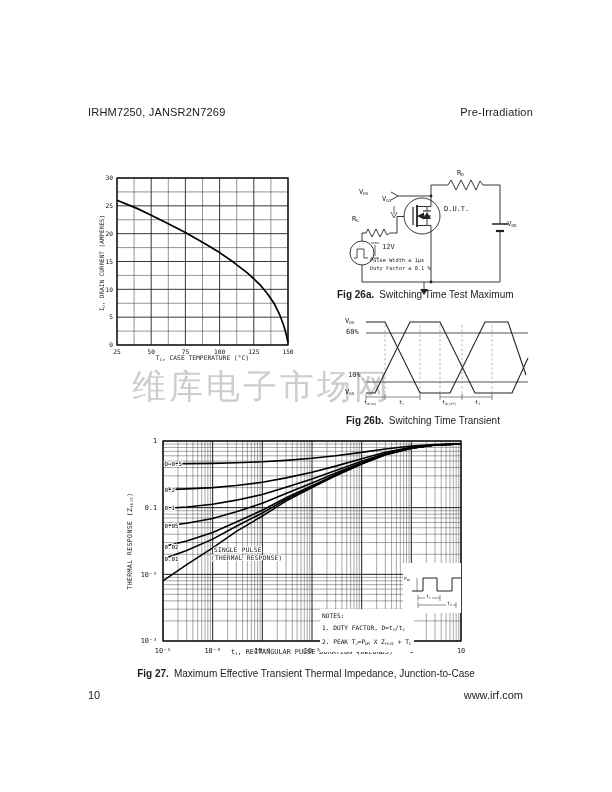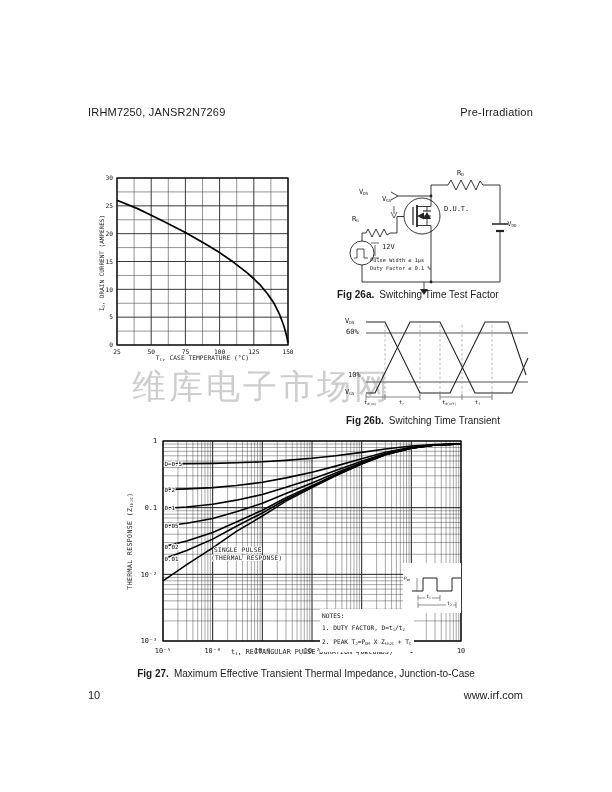--- a/index.html
+++ b/index.html
@@ -134,21 +134,21 @@
   <div class="lbl" style="left:359px;top:189px">V<sub>DS</sub></div>
   <div class="lbl" style="left:457px;top:170px">R<sub>D</sub></div>
   <div class="lbl" style="left:444px;top:206px">D.U.T.</div>
   <div class="lbl" style="left:382px;top:196px">V<sub>GS</sub></div>
   <div class="lbl" style="left:352px;top:216px">R<sub>G</sub></div>
   <div class="lbl" style="left:382px;top:244px">12V</div>
   <div class="lbl small" style="left:370px;top:258px">Pulse Width ≤ 1μs</div>
   <div class="lbl small" style="left:370px;top:266px">Duty Factor ≤ 0.1 %</div>
   <div class="lbl" style="left:503px;top:221px">-V<sub>DD</sub></div>
   <div class="cap" style="left:337px;top:289px">
-    <b>Fig 26a.</b><span class="sp"></span><span>Switching Time Test Factor</span>
+    <b>Fig 26a.</b><span class="sp"></span><span>Switching Time Test Maximum</span>
   </div>
 
   <svg class="fig" style="left:338px;top:305px" width="195" height="105" viewBox="338 305 195 105">
     <g fill="none">
       <path d="M366,333 H528" stroke="#8d8d8d" stroke-width="1.6"></path>
       <path d="M366,382 H528" stroke="#8d8d8d" stroke-width="1.6"></path>
       <g stroke="#9a9a9a" stroke-width="0.7" stroke-dasharray="2.5,2.2">
         <path d="M385,325 V396"></path>
           <path d="M420,325 V396"></path>
           <path d="M440,325 V396"></path>

